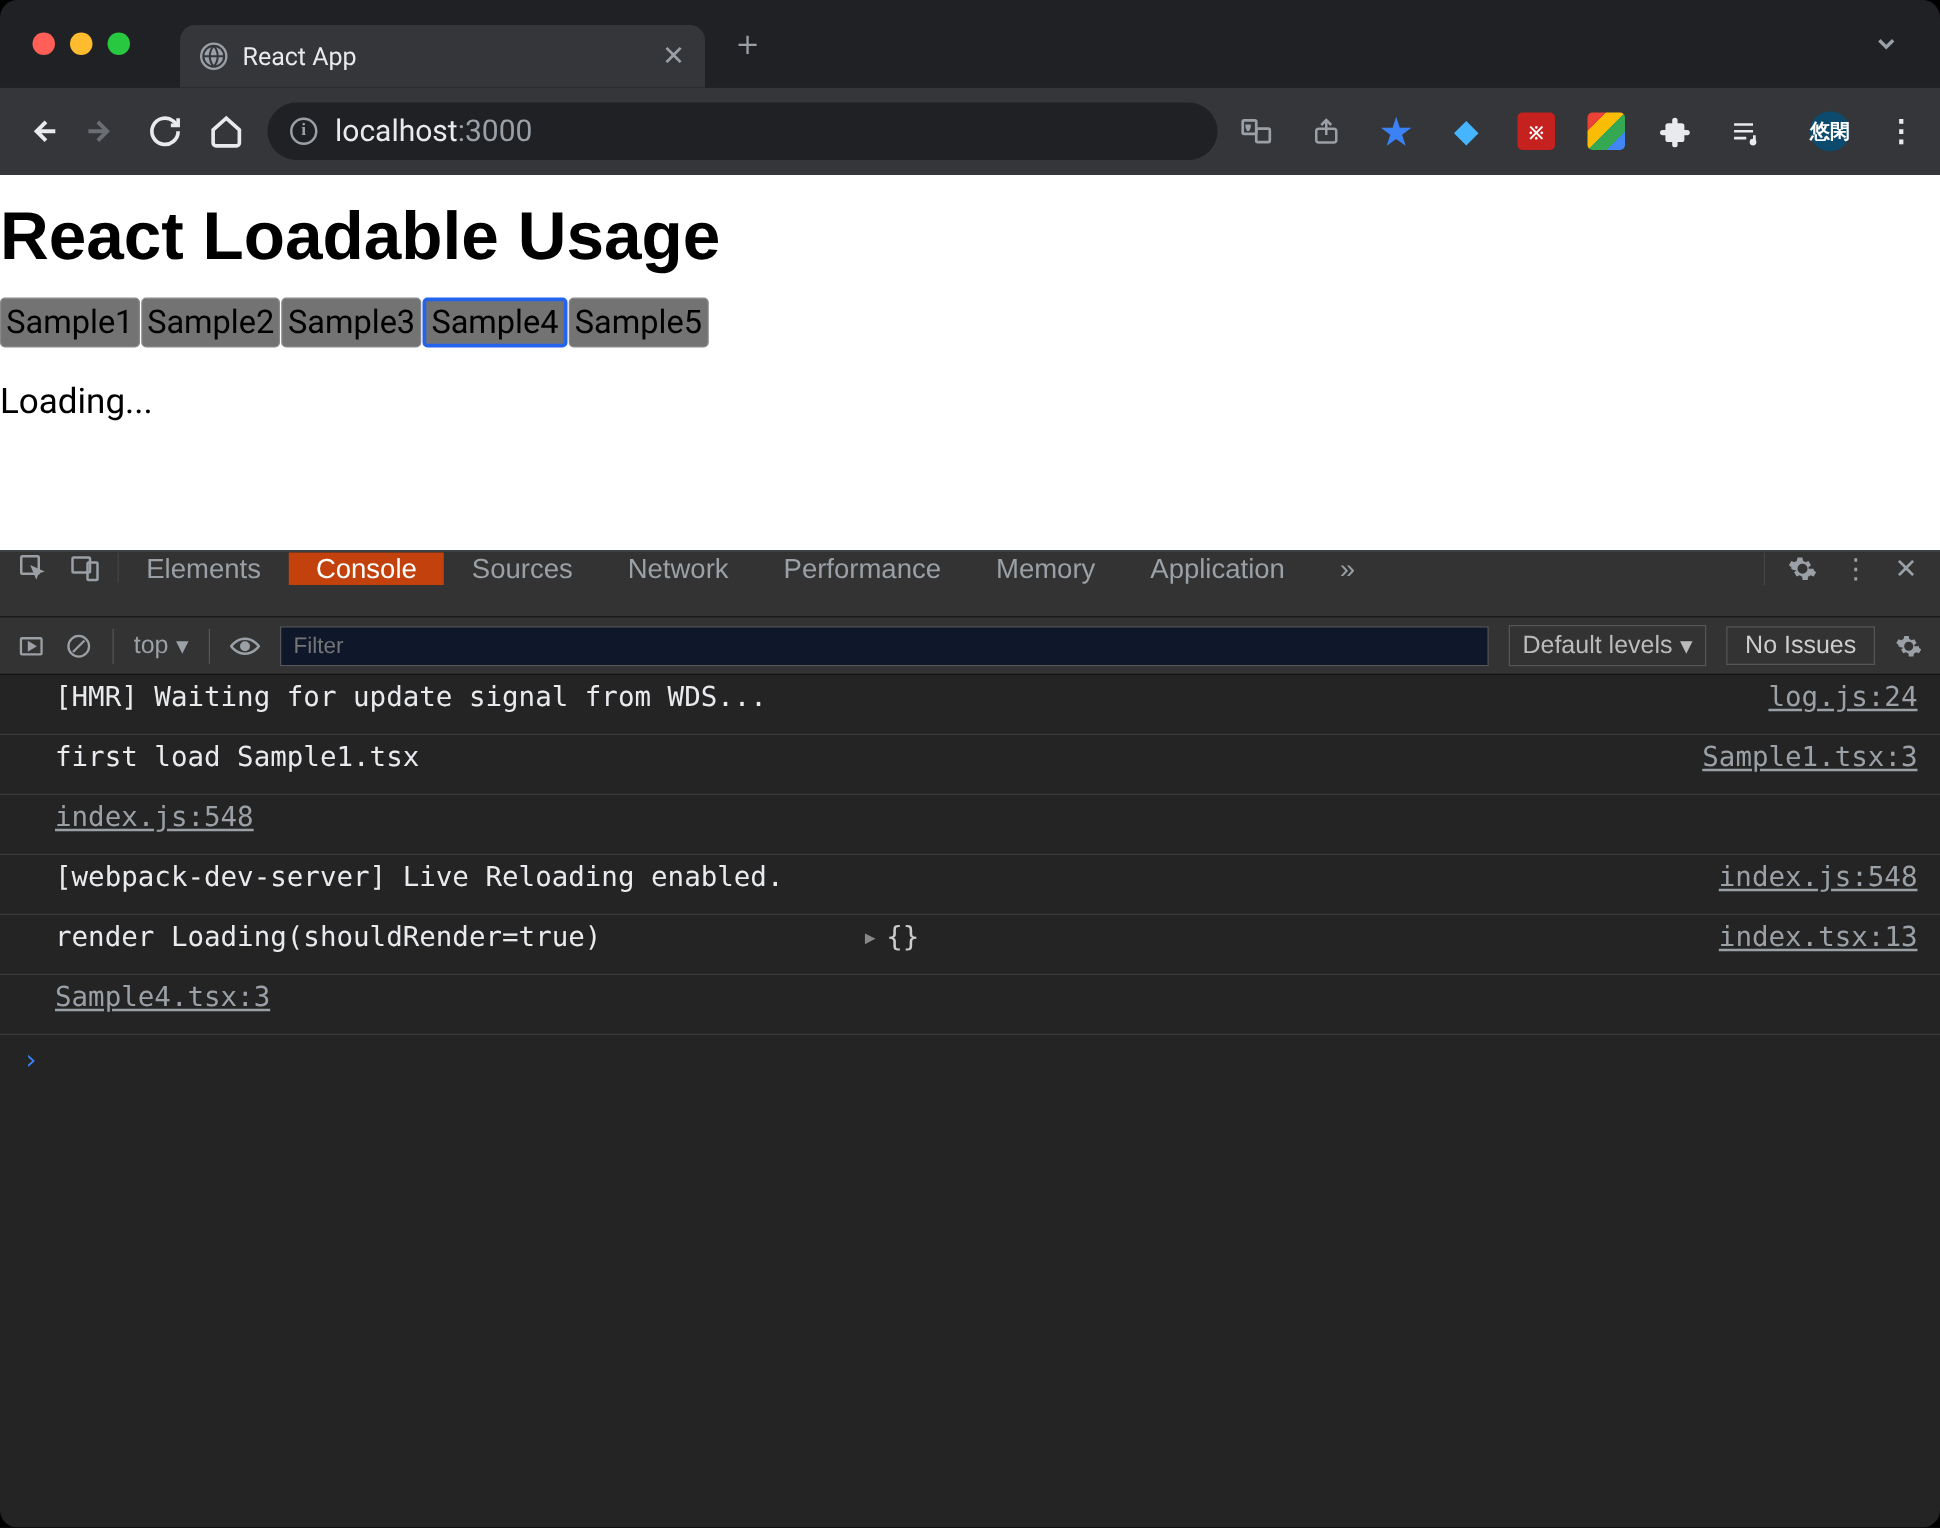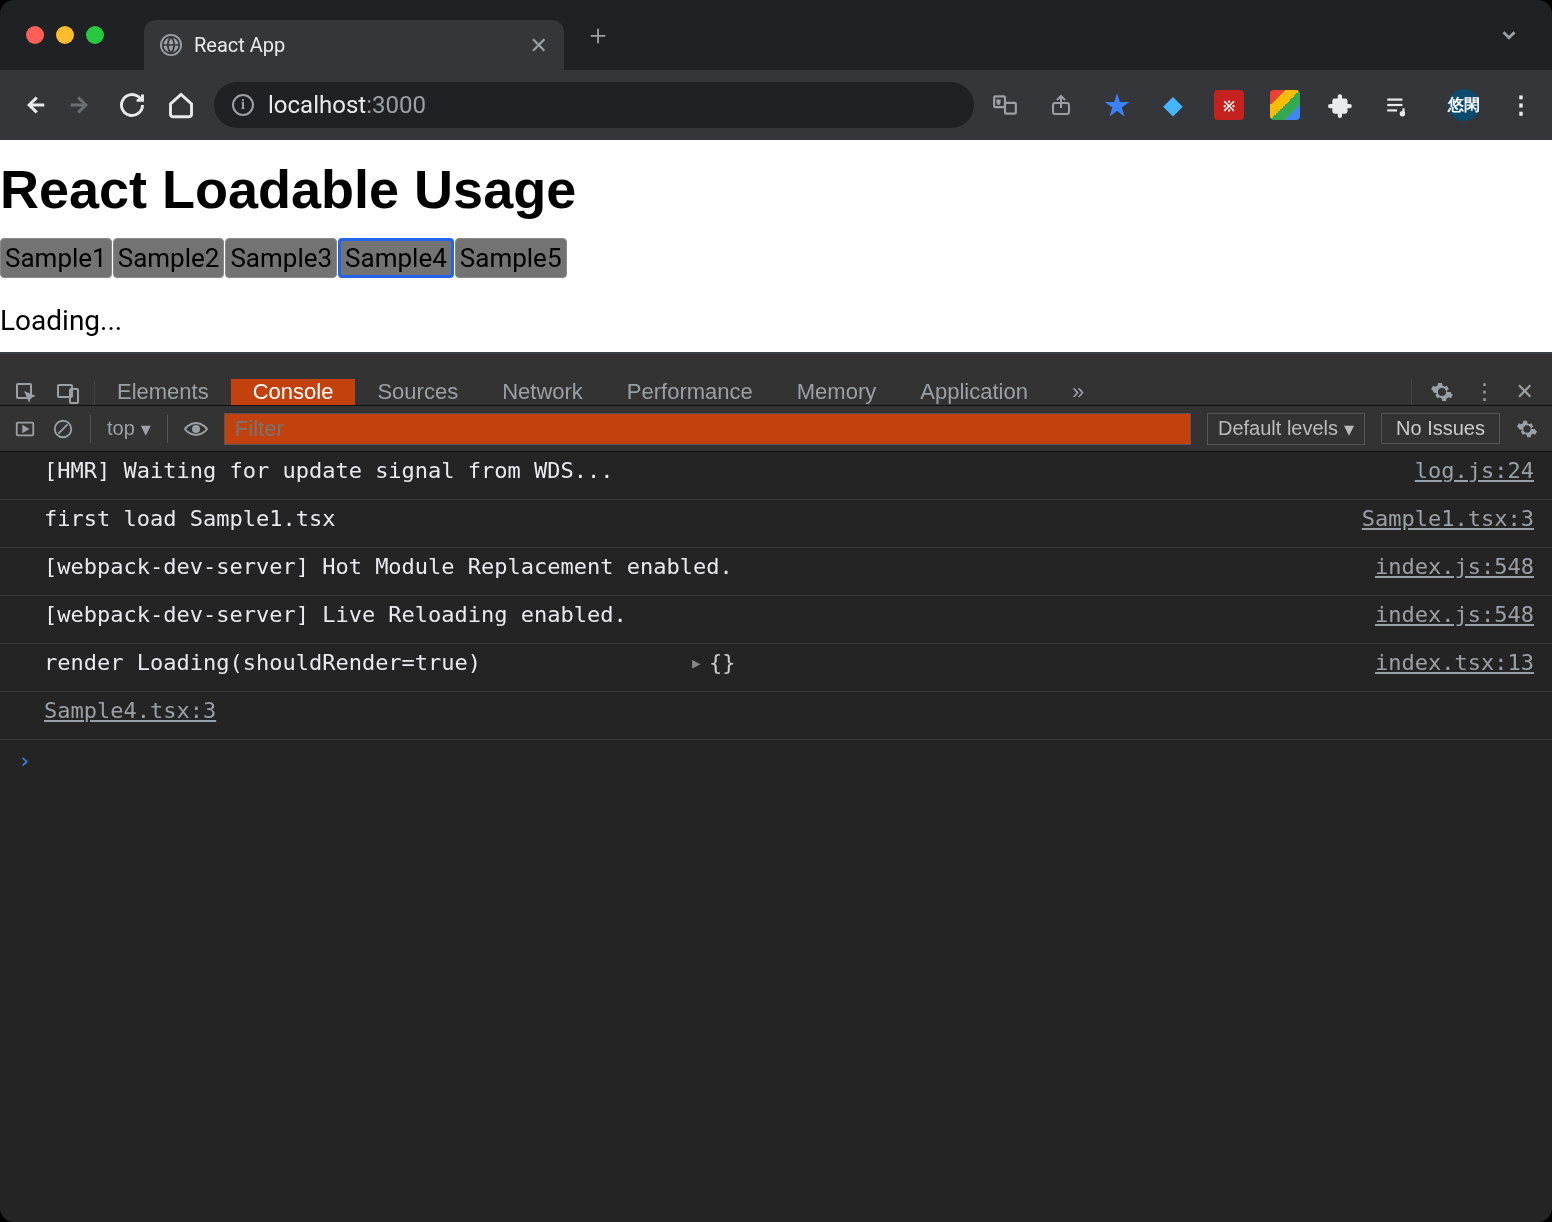--- a/index.html
+++ b/index.html
@@ -33,40 +33,40 @@
   .ext.star { color:#3b82f6; font-size:28px; }
   .ext.diamond { color:#45b5ff; font-size:24px; }
   .ext.red { background:#c5221f; font-size:14px;}
   .ext.colors { background: linear-gradient(135deg,#ea4335 0 25%, #fbbc04 25% 50%, #34a853 50% 75%, #4285f4 75%); }
   .ext.puzzle { color:#e8eaed; font-size:26px; }
   .ext.music { color:#e8eaed; font-size:22px; }
   .ext.avatar { background:#0c4a6e; border-radius:50%; width:32px; height:32px;margin-left:10px; }
   .ext.menu { color:#e8eaed; font-size:24px; }
 
   
-  .page { background: #fff; height: 212px; color: #000; padding: 0; }
+  .page { background: #fff; height: 300px; color: #000; padding: 0; }
   .page h1 { font-size: 54px; font-weight: 800; font-family: "Trebuchet MS","Segoe UI",sans-serif; padding: 18px 0 6px 0;}
   .btnrow { display: flex; gap: 0; padding: 12px 0; }
   .smpbtn { font-size: 26px; font-family: inherit; background: #737373; border: 1px solid #888; border-radius: 4px; padding: 2px 4px; margin-right: 1px; cursor: pointer;}
   .smpbtn.active { border: 3px solid #2463eb; outline: none; }
   .loading { font-size: 28px; padding-top: 14px; }
 
   
   .devtools { flex: 1; background: #242424; display: flex; flex-direction: column; color: #ccc; font-family: "SF Mono","Menlo","Consolas",monospace; border-top: 2px solid #3c4043;}
-  .dt-tabbar { height: 52px; background: #333; display: flex; align-items: flex-end; border-bottom: 1px solid #111; font-family: -apple-system,BlinkMacSystemFont,sans-serif; font-size: 22px; }
+  .dt-tabbar { height: 52px; background: #333; display: flex; align-items: flex-start; border-bottom: 1px solid #111; font-family: -apple-system,BlinkMacSystemFont,sans-serif; font-size: 22px; }
   .dt-left { display:flex; align-items:center; gap: 18px; padding: 0 14px; border-right: 1px solid #444;}
   .dt-ic { color:#9aa0a6; }
   .dt-tab { padding: 0 22px; display:flex; align-items:center; color:#9aa0a6; cursor:pointer;}
   .dt-tab.active { background:#c2410c; color:#fff; }
   .dt-right { margin-left:auto; display:flex; align-items:center; gap: 20px; padding: 0 18px; border-left: 1px solid #444;}
 
   .dt-filterbar { height: 46px; background: #333; display:flex; align-items:center; padding: 0 14px; gap: 16px; border-bottom: 1px solid #111; font-family: -apple-system,sans-serif; font-size: 20px;}
   .dt-filterbar .sep { width:1px; height: 28px; background:#555;}
   .dt-filterbar .top { color:#9aa0a6; display:flex; align-items:center; gap:6px;}
-  .dt-filterbar input { flex:1; background:#c2410c; border:1px solid #555; height:32px; padding:0 10px; color:#ccc; font-size:22px;}
+  .dt-filterbar input { flex:1; background:#0f172a; border:1px solid #555; height:32px; padding:0 10px; color:#ccc; font-size:18px;}
   .dt-filterbar .levels { color:#bbb; border:1px solid #555; padding:3px 10px; display:flex; align-items:center; gap:6px;}
   .dt-filterbar .noissues { color:#ccc; border:1px solid #555; padding:3px 14px;}
 
   .dt-console { flex:1; overflow:auto; }
   .crow { display:flex; align-items:center; padding: 6px 18px 16px 44px; border-bottom: 1px solid #3a3a3a; font-size: 22px; color:#e8eaed;}
   .crow .msg { flex:1; white-space: pre; }
   .crow .src { color:#9aa0a6; text-decoration: underline; font-size:22px;}
   .crow .expand { color:#888; margin: 0 6px;}
   .crow .obj { color:#ccc;}
   .prompt { padding: 8px 18px; color:#3b82f6; font-size:22px;}
@@ -253,21 +253,20 @@
     <div class="dt-console" id="dt-console">
         <div class="crow">
           <span class="msg">[HMR] Waiting for update signal from WDS...</span>
           <span class="src">log.js:24</span>
         </div>
         <div class="crow">
           <span class="msg">first load Sample1.tsx</span>
           <span class="src">Sample1.tsx:3</span>
         </div>
         <div class="crow">
-          <span class="msg">[webpack-dev-server] Hot Module Replacement enabled.</span>
           <span class="src">index.js:548</span>
         </div>
         <div class="crow">
           <span class="msg">[webpack-dev-server] Live Reloading enabled.</span>
           <span class="src">index.js:548</span>
         </div>
         <div class="crow">
           <span class="msg">render Loading(shouldRender=true)</span>
           <span class="expand">▸</span>
           <span class="obj">{}</span>

